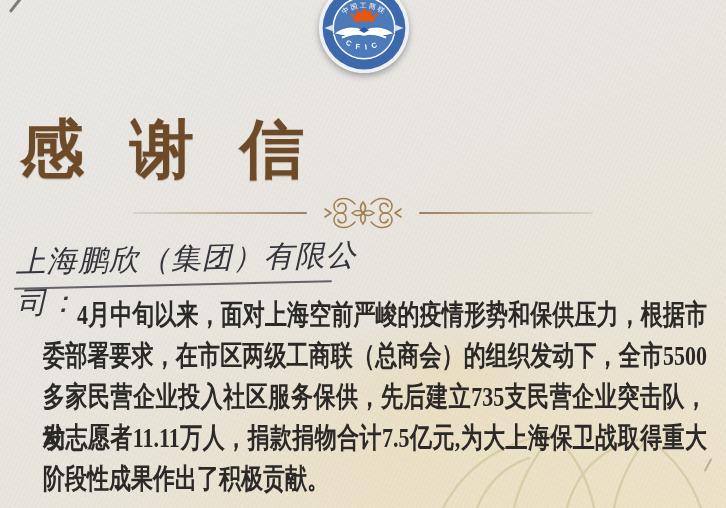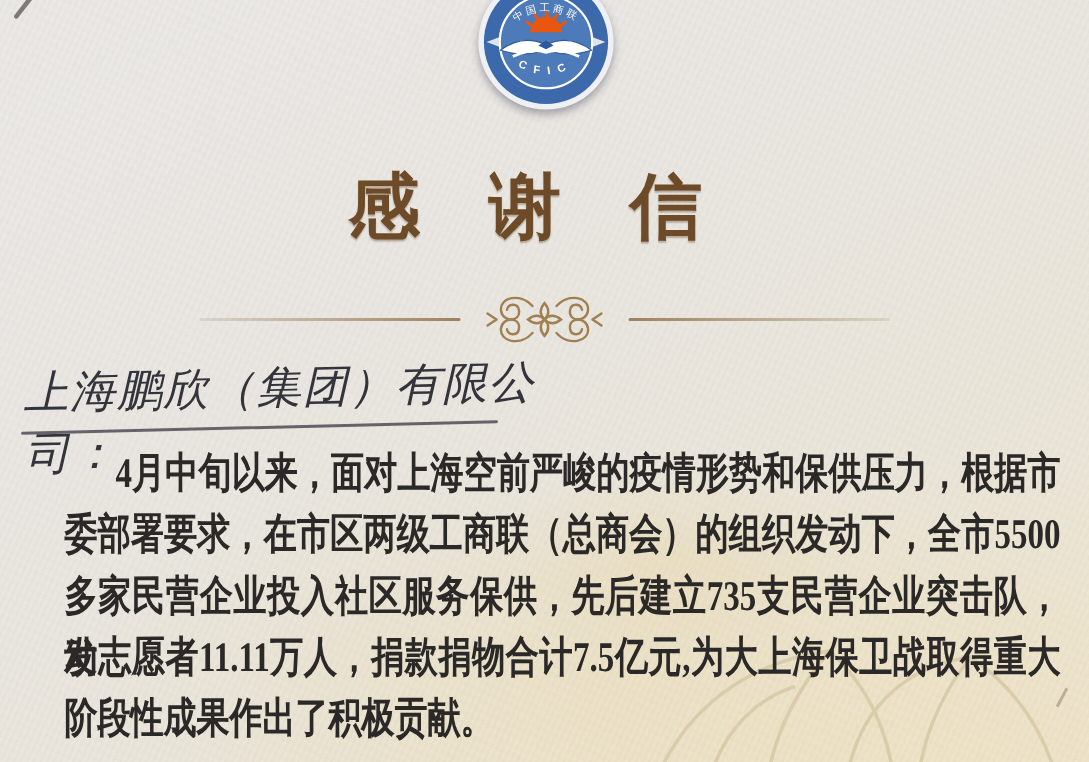--- a/index.html
+++ b/index.html
@@ -23,21 +23,21 @@
   .blob{position:absolute;left:330px;top:315px;width:230px;height:120px;border-radius:50%;
     background:radial-gradient(closest-side, rgba(233,212,158,.28), rgba(233,212,158,0));filter:blur(4px);}
 
   .emblem{position:absolute;left:318px;top:-18px;width:92px;height:92px;
     filter:drop-shadow(0 3px 3px rgba(70,70,88,.45));}
   .emblem svg{display:block;width:92px;height:92px;}
 
   .title{
     position:absolute;left:0;top:106px;width:726px;margin:0;
     box-sizing:border-box;padding-left:20px;
-    text-align:center;font-size:48px;font-weight:bold;letter-spacing:46px;
+    text-align:left;font-size:64px;font-weight:bold;letter-spacing:46px;
     color:#6d4b28;text-shadow:0 1px 1px rgba(88,58,28,.35);
     font-family:"DejaVu Serif","Liberation Serif",serif;}
 
   .divider{position:absolute;left:0;top:190px;width:726px;height:46px;
     display:flex;align-items:center;justify-content:center;}
   .divider .line{height:2px;width:174px;border-radius:1px;
     background:linear-gradient(90deg, rgba(143,112,72,0), rgba(143,112,72,.85) 18%, rgba(143,112,72,.85) 82%, rgba(143,112,72,0));}
   .divider .line.l{background:linear-gradient(90deg, rgba(143,112,72,.15), rgba(143,112,72,.85));}
   .divider .line.r{background:linear-gradient(90deg, rgba(143,112,72,.85), rgba(143,112,72,.15));}
   .divider svg{margin:0 4px;}

